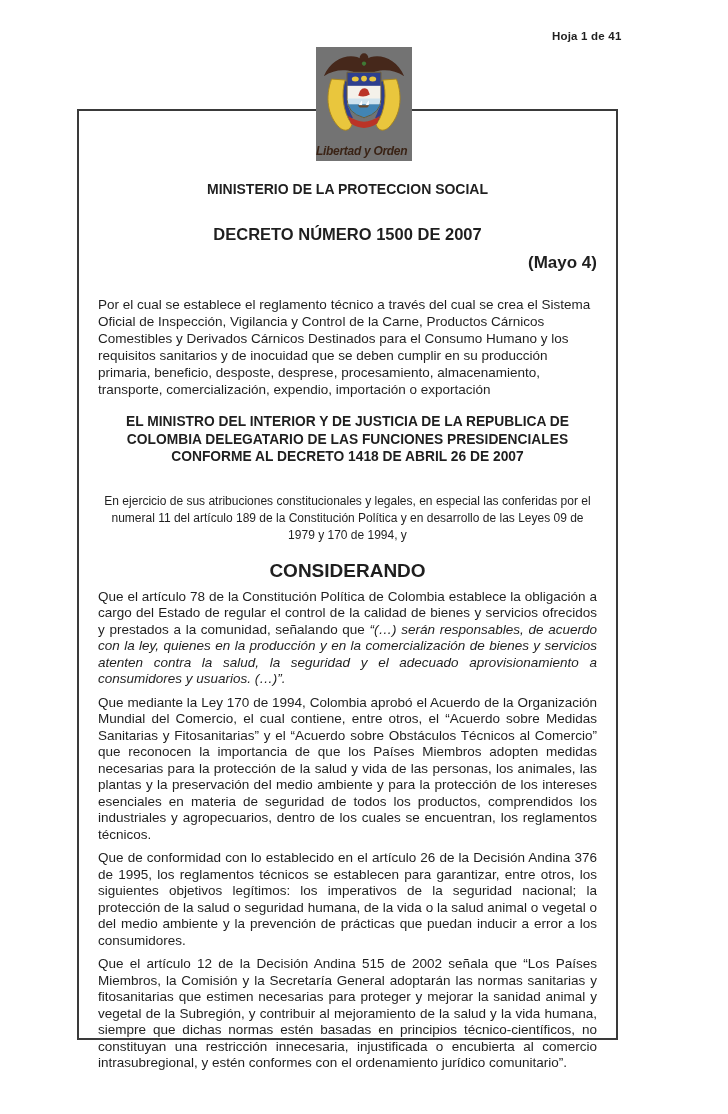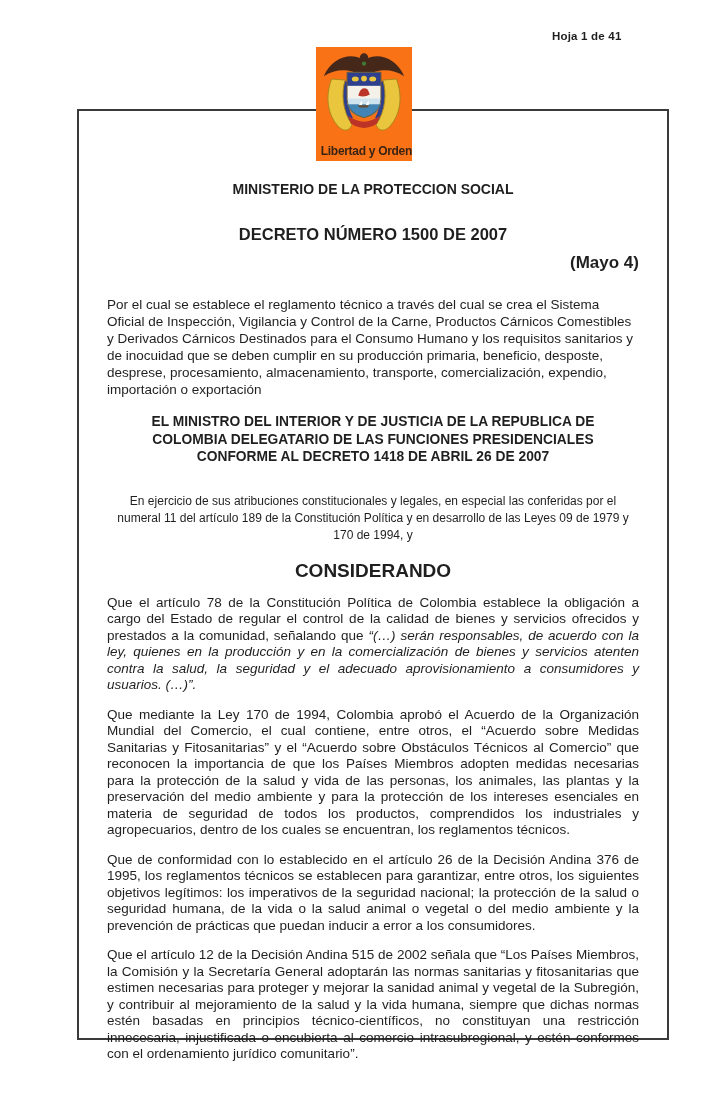--- a/index.html
+++ b/index.html
@@ -16,39 +16,40 @@
     top: 30px; left: 552px;
     font-size: 11.5px;
     font-weight: bold;
     letter-spacing: 0.2px;
     white-space: nowrap;
   }
   .logo {
     position: absolute;
     left: 316px; top: 47px;
     width: 96px; height: 114px;
-    background: #f97316;
+    background: #737373;
     z-index: 2;
-    text-align: right;
+    text-align: left;
+    font-style: italic;
   }
   .logo svg { display: block; margin: 0 auto; }
   .logo-caption {
     font-size: 12px;
     font-weight: bold;
     color: var(--caption, #3a2315);
     letter-spacing: -0.3px;
     white-space: nowrap;
     margin-top: 0px;
   }
   .frame {
     position: absolute;
     left: 77px; top: 109px;
-    width: 592px; height: 931px;
+    width: 541px; height: 931px;
     border: 2px solid #3a3a3a;
-    padding: 0 28px;
+    padding: 0 19px;
     background: #ffffff;
   }
   .ministry {
     margin-top: 70px;
     text-align: center;
     font-weight: bold;
     font-size: 14px;
   }
   .decree-title {
     margin-top: 28px;
@@ -82,21 +83,21 @@
     font-size: 12px;
     line-height: 17px;
   }
   .considerando {
     margin-top: 16px;
     text-align: center;
     font-weight: bold;
     font-size: 19px;
   }
   .recital {
-    margin-top: 13px;
+    margin-top: 7px;
     text-align: justify;
     font-size: 13.5px;
     line-height: 16.5px;
   }
   .it { font-style: italic; }
 </style>
 </head>
 <body>
 
 <div class="hoja">Hoja 1 de 41</div>

